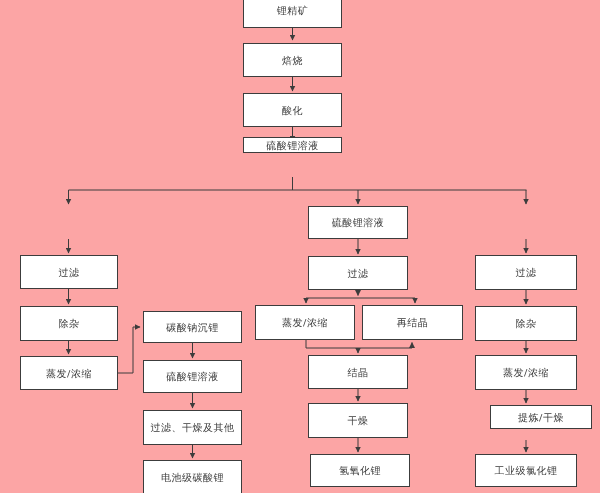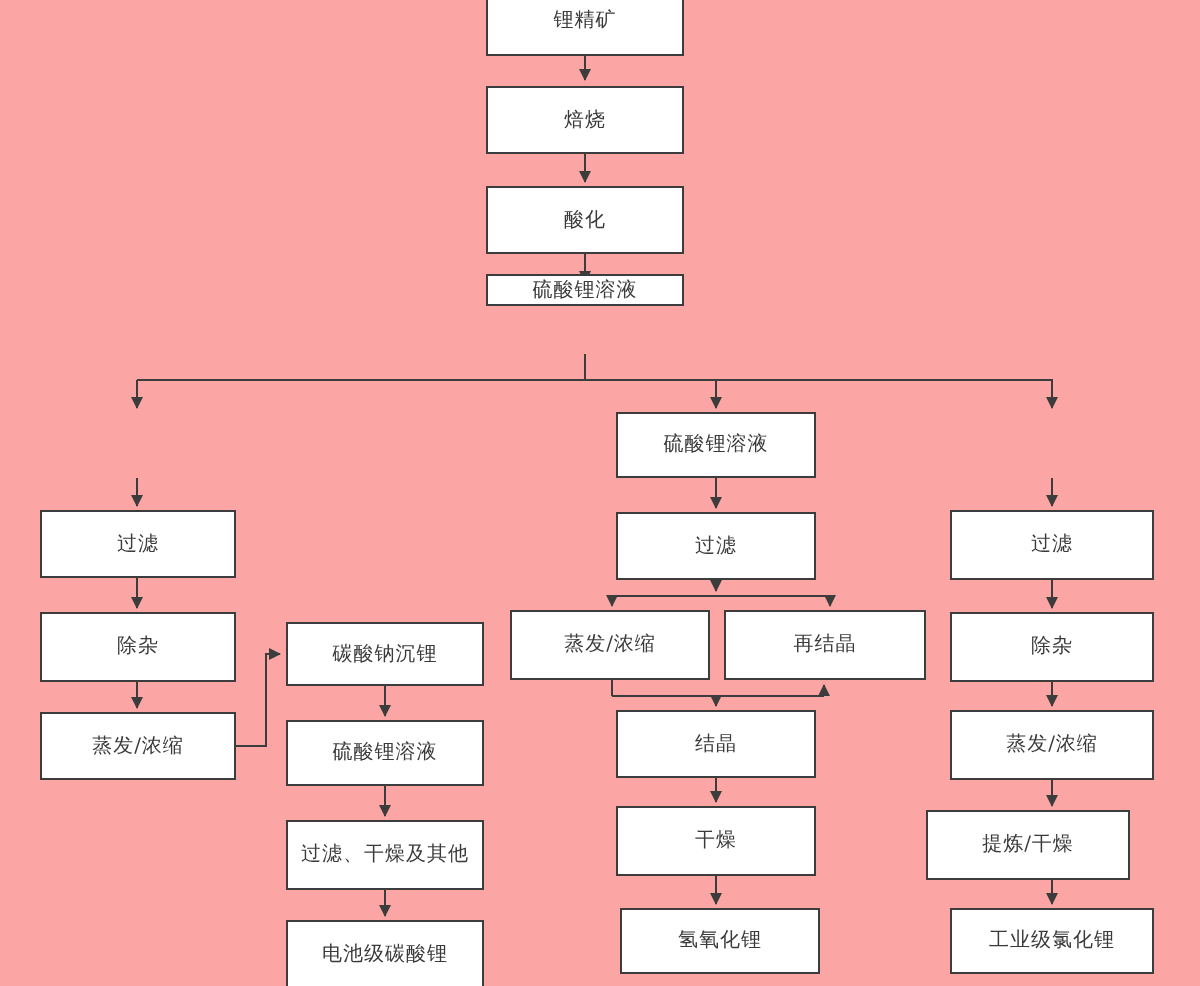--- a/index.html
+++ b/index.html
@@ -94,16 +94,16 @@
   <div class="box" style="left:308px;top:256px;width:100px;height:34px">过滤</div>
   <div class="box" style="left:255px;top:305px;width:100px;height:35px">蒸发/浓缩</div>
   <div class="box" style="left:362px;top:305px;width:101px;height:35px">再结晶</div>
   <div class="box" style="left:308px;top:355px;width:100px;height:34px">结晶</div>
   <div class="box" style="left:308px;top:403px;width:100px;height:35px">干燥</div>
   <div class="box" style="left:310px;top:454px;width:100px;height:33px">氢氧化锂</div>
 
   <div class="box" style="left:475px;top:255px;width:102px;height:35px">过滤</div>
   <div class="box" style="left:475px;top:306px;width:102px;height:35px">除杂</div>
   <div class="box" style="left:475px;top:355px;width:102px;height:35px">蒸发/浓缩</div>
-  <div class="box" style="left:463px;top:405px;width:102px;height:35px">提炼/干燥</div>
+  <div class="box" style="left:490px;top:405px;width:102px;height:24px">提炼/干燥</div>
   <div class="box" style="left:475px;top:454px;width:102px;height:33px">工业级氯化锂</div>
 
 </div>
 
 </body></html>

